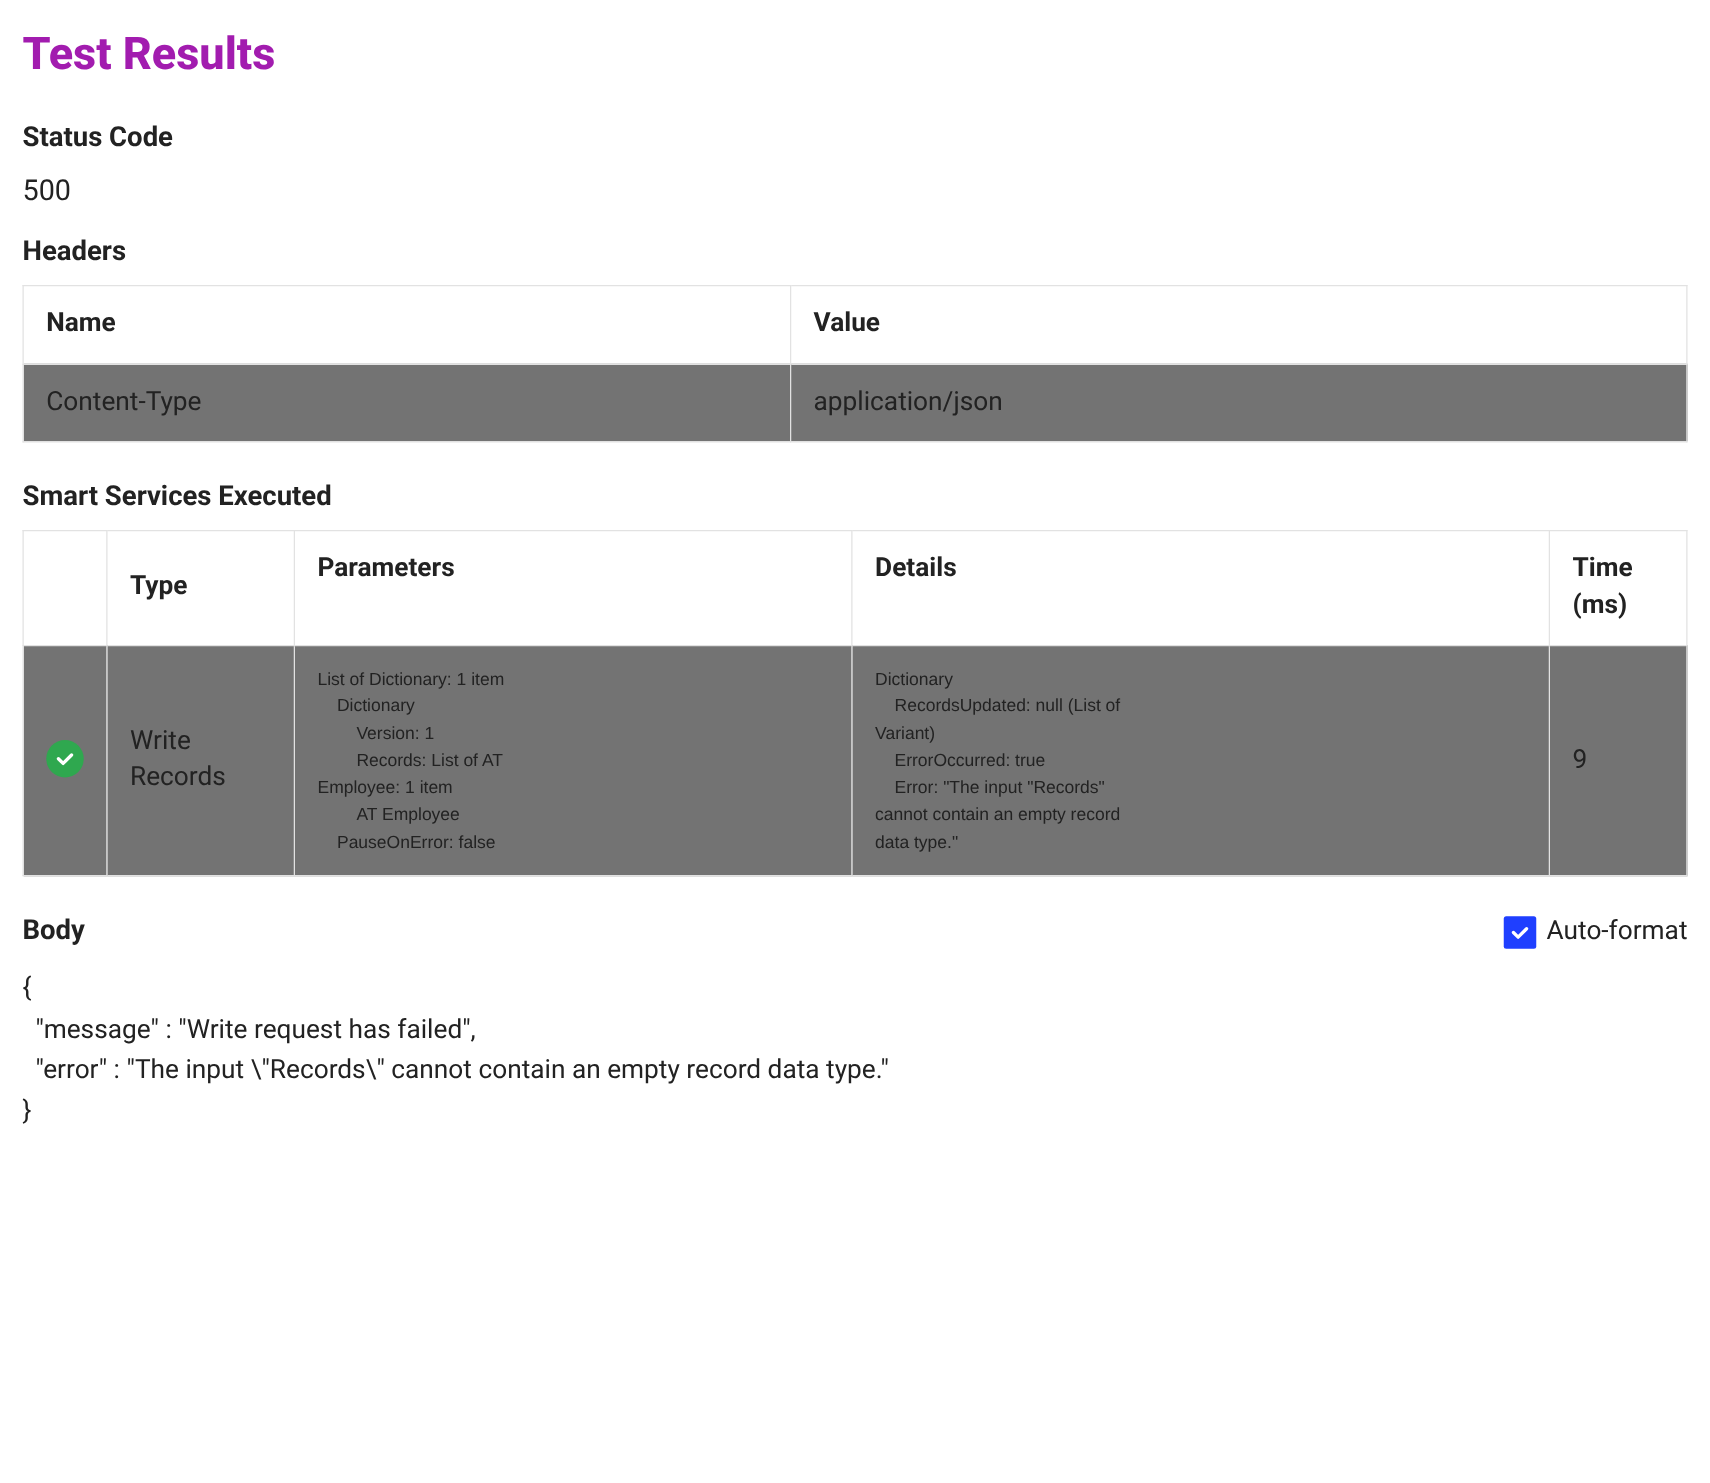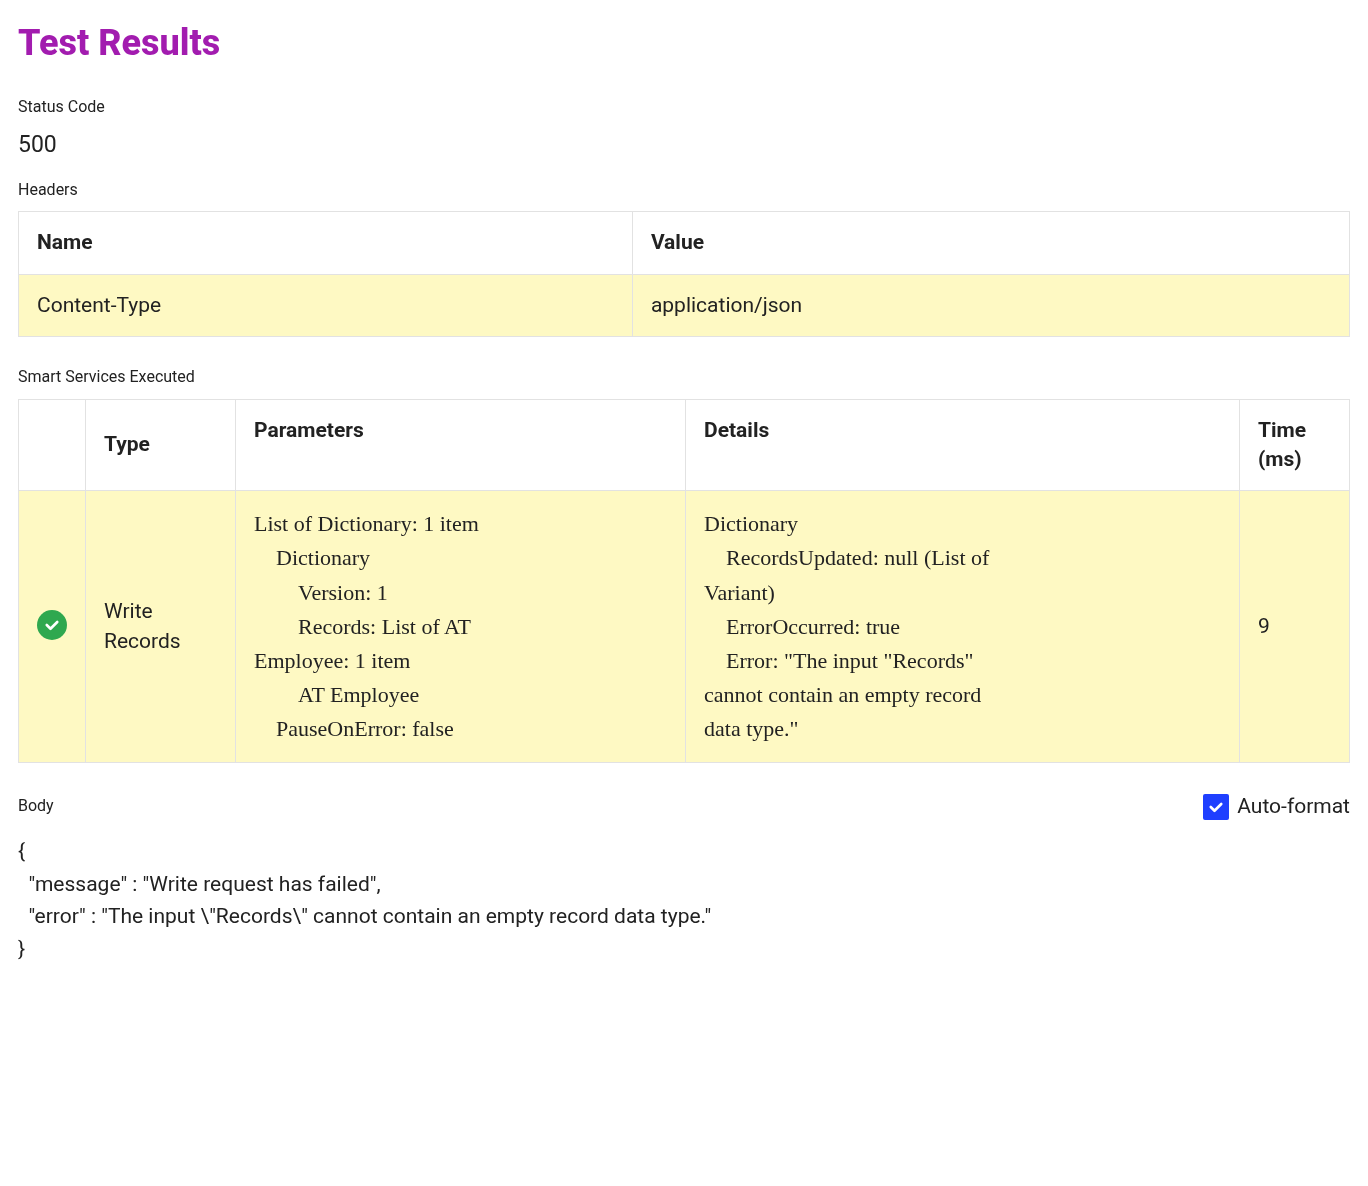--- a/index.html
+++ b/index.html
@@ -12,22 +12,22 @@
     line-height: 1.4;
     background: #fff;
   }
   h1.page-title {
     font-size: 36px;
     font-weight: 800;
     color: #a21caf;
     margin: 0 0 28px 0;
   }
   .section-label {
-    font-weight: 400;
-    font-size: 16px;
+    font-weight: 700;
+    font-size: 22px;
     margin: 18px 0 10px 0;
   }
   .value-text {
     font-size: 23px;
     margin: 0 0 18px 0;
   }
   table {
     width: 100%;
     border-collapse: collapse;
     margin-bottom: 29px;
@@ -37,21 +37,21 @@
     padding: 16px 18px;
     text-align: left;
     vertical-align: top;
     font-size: 21px;
   }
   th {
     font-weight: 700;
     background: #fff;
   }
   tbody tr.data-row td {
-    background: #fef9c3;
+    background: #737373;
   }
   .services-table th.status-col,
   .services-table td.status-col {
     width: 64px;
     text-align: center;
     vertical-align: middle;
   }
   .services-table th.type-col,
   .services-table td.type-col {
     width: 150px;
@@ -71,22 +71,22 @@
     width: 30px;
     height: 30px;
     border-radius: 50%;
     background: #2fa84f;
     align-items: center;
     justify-content: center;
   }
   .check-icon svg { width: 18px; height: 18px; }
   .param-block, .detail-block {
     white-space: pre-wrap;
-    font-family: Liberation Serif, serif;
-    font-size: 22px;
+    font-family: Liberation Sans, sans-serif;
+    font-size: 14px;
     line-height: 1.55;
   }
   .body-row {
     display: flex;
     align-items: center;
     gap: 41px;
     margin-top: 18px;
     margin-bottom: 14px;
   }
   .body-row .section-label { margin: 0; }

